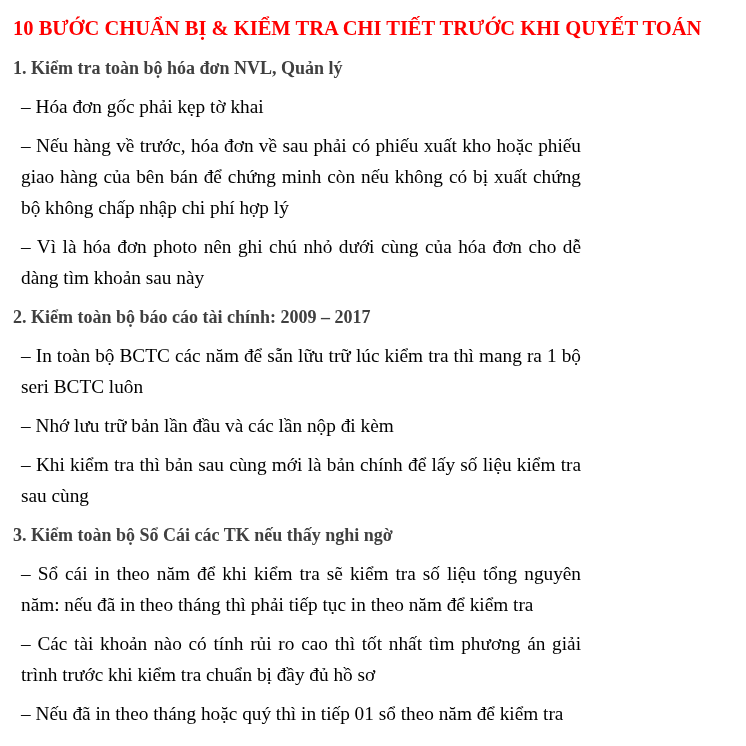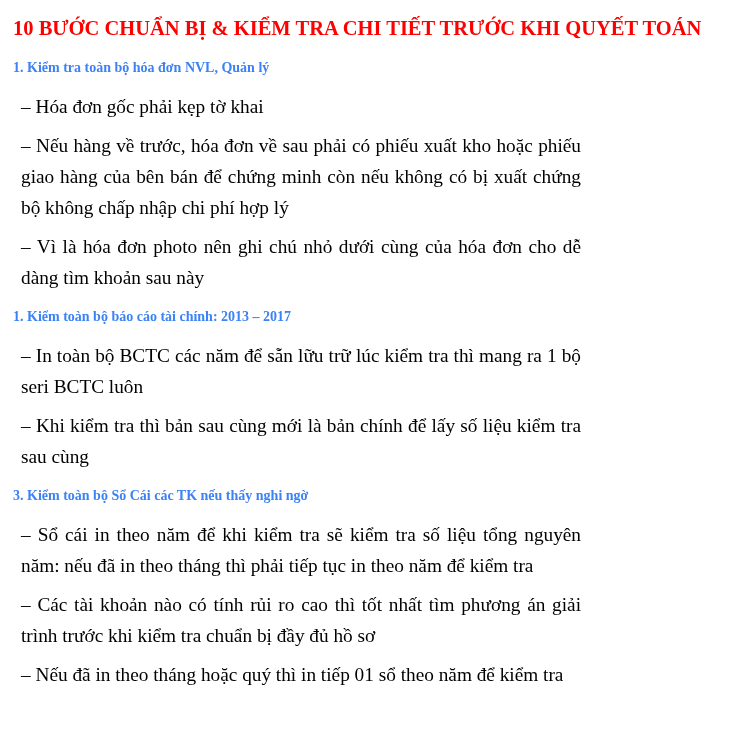--- a/index.html
+++ b/index.html
@@ -7,21 +7,21 @@
       width: 746px; height: 746px; overflow: hidden;
       font-family: "Liberation Serif", "DejaVu Serif", serif;
       color: #000000;
     }
     .doc { padding: 10px 13px 0 13px; box-sizing: border-box; width: 602px; }
     .title {
       font-weight: bold; color: #ff0000; font-size: 20.5px;
       line-height: 30px; margin: 3px 0 10px 0; white-space: nowrap;
     }
     .heading {
-      font-weight: bold; color: #3b82f6; font-size: 14px;
+      font-weight: bold; color: #404040; font-size: 18px;
       line-height: 30px; margin: 0;
     }
     .para {
       font-size: 19.3px; line-height: 31px; margin: 8px;
       text-align: justify; text-align-last: left;
     }
     .section { margin-bottom: 9px; }
   </style>
 </head>
 <body>
@@ -30,22 +30,23 @@
   <div class="title">10 BƯỚC CHUẨN BỊ &amp; KIỂM TRA CHI TIẾT TRƯỚC KHI QUYẾT TOÁN</div>
 
   <div class="section">
     <h2 class="heading">1. Kiểm tra toàn bộ hóa đơn NVL, Quản lý</h2>
     <p class="para">– Hóa đơn gốc phải kẹp tờ khai</p>
     <p class="para">– Nếu hàng về trước, hóa đơn về sau phải có phiếu xuất kho hoặc phiếu giao hàng của bên bán để chứng minh còn nếu không có bị xuất chứng bộ không chấp nhập chi phí hợp lý</p>
     <p class="para">– Vì là hóa đơn photo nên ghi chú nhỏ dưới cùng của hóa đơn cho dễ dàng tìm khoản sau này</p>
   </div>
 
   <div class="section">
-    <h2 class="heading">1. Kiểm toàn bộ báo cáo tài chính: 2013 – 2017</h2>
+    <h2 class="heading">2. Kiểm toàn bộ báo cáo tài chính: 2009 – 2017</h2>
     <p class="para">– In toàn bộ BCTC các năm để sẵn lữu trữ lúc kiểm tra thì mang ra 1 bộ seri BCTC luôn</p>
+    <p class="para">– Nhớ lưu trữ bản lần đầu và các lần nộp đi kèm</p>
     <p class="para">– Khi kiểm tra thì bản sau cùng mới là bản chính để lấy số liệu kiểm tra sau cùng</p>
   </div>
 
   <div class="section">
     <h2 class="heading">3. Kiểm toàn bộ Sổ Cái các TK nếu thấy nghi ngờ</h2>
     <p class="para">– Sổ cái in theo năm để khi kiểm tra sẽ kiểm tra số liệu tổng nguyên năm: nếu đã in theo tháng thì phải tiếp tục in theo năm để kiểm tra</p>
     <p class="para">– Các tài khoản nào có tính rủi ro cao thì tốt nhất tìm phương án giải trình trước khi kiểm tra chuẩn bị đầy đủ hồ sơ</p>
     <p class="para">– Nếu đã in theo tháng hoặc quý thì in tiếp 01 sổ theo năm để kiểm tra</p>
   </div>
 </div>

